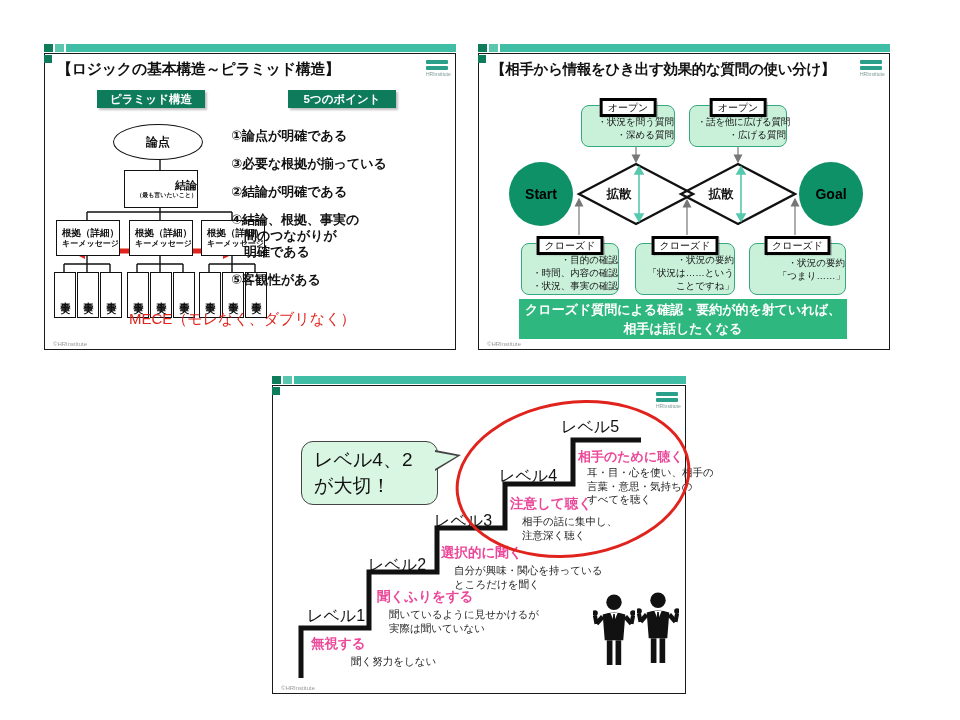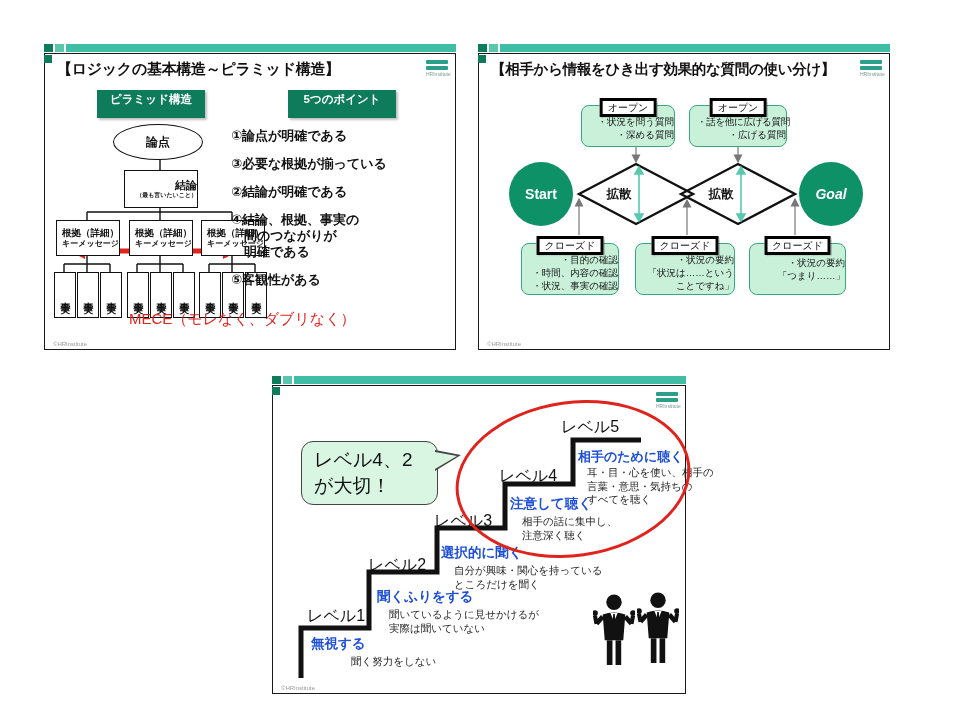--- a/index.html
+++ b/index.html
@@ -15,21 +15,21 @@
   .frame{position:relative;border:1.5px solid #1a1a1a;background:#fff;}
   .corner{position:absolute;left:-1px;top:1px;width:8px;height:8px;background:#0e7c5a;}
   .stitle{position:absolute;left:12px;top:6px;font-size:15px;font-weight:bold;white-space:nowrap;letter-spacing:-0.3px;}
   .logo{position:absolute;right:7px;top:6px;width:22px;text-align:left;}
   .logo .lb{height:4px;background:#2aa08b;border-radius:1px;margin-bottom:2px;}
   .logo .lt{font-size:5px;color:#7a9a94;white-space:nowrap;line-height:5px;}
   .copyright{position:absolute;left:8px;bottom:2px;font-size:6px;color:#999;}
   svg{position:absolute;left:0;top:0;pointer-events:none;}
 
   
-  .hdrbar{position:absolute;height:28px;width:108px;background:#0e7c5a;color:#fff;
+  .hdrbar{position:absolute;height:18px;width:108px;background:#0e7c5a;color:#fff;
     font-size:11.5px;font-weight:bold;text-align:center;line-height:18px;
     box-shadow:2px 2px 2px rgba(0,0,0,0.25);}
   .ellipse{position:absolute;left:68px;top:70px;width:88px;height:34px;border:1.6px solid #111;
     border-radius:50%;display:flex;align-items:center;justify-content:center;
     font-size:12px;font-weight:bold;background:#fff;}
   .pybox{position:absolute;border:1.6px solid #111;background:#fff;display:flex;
     flex-direction:column;align-items:flex-end;justify-content:center;text-align:center;}
   .pybox .t1{font-size:11px;font-weight:bold;line-height:12px;}
   .pybox .t2{font-size:6px;line-height:8px;font-weight:bold;}
   .evbox .t1{font-size:9.5px;}
@@ -46,29 +46,29 @@
 
   
   .gbox{position:absolute;background:#c9f1da;border:1.5px solid #35a87e;border-radius:8px;}
   .gbox .tag{position:absolute;top:-8px;left:50%;transform:translateX(-50%);background:#fff;
     border:3px solid #000000;font-size:10px;line-height:13px;padding:0 5px;white-space:nowrap;
     box-shadow:1px 1px 1px rgba(0,0,0,0.2);}
   .gbox .ln{font-size:9.5px;line-height:13px;padding-left:7px;white-space:nowrap;}
   .gbox .ln.ind{padding-left:13px;}
   .gbox .body{padding-top:9px;text-align:right;}
   .circle{position:absolute;width:64px;height:64px;border-radius:50%;background:#0f9168;
-    color:#ffffff;font-size:14px;font-weight:bold;display:flex;align-items:center;justify-content:center;}
+    color:#000000;font-size:14px;font-weight:bold;display:flex;align-items:center;justify-content:center;}
   .kaku{position:absolute;top:132px;width:40px;text-align:center;font-size:12.5px;font-weight:bold;}
   .banner{position:absolute;left:40px;top:245px;width:328px;height:40px;background:#2eb77e;
     color:#fff;font-size:13px;font-weight:bold;text-align:center;line-height:19px;
     display:flex;flex-direction:column;justify-content:center;}
 
   
   .lvlabel{position:absolute;font-size:16px;font-weight:normal;white-space:nowrap;}
-  .lvtitle{position:absolute;font-size:13.5px;font-weight:bold;color:#1d4ed8;white-space:nowrap;}
+  .lvtitle{position:absolute;font-size:13.5px;font-weight:bold;color:#ec4899;white-space:nowrap;}
   .lvdesc{position:absolute;font-size:10.5px;line-height:14px;color:#222;white-space:nowrap;}
   .bubble{position:absolute;left:28px;top:55px;width:137px;height:64px;background:#d9f6e3;
     border:1.5px solid #444;border-radius:12px;display:flex;flex-direction:column;
     justify-content:center;padding-left:12px;box-sizing:border-box;}
   .bubble .bl{font-size:19px;line-height:26px;color:#111;}
   .bubble:before{content:"";position:absolute;right:-24px;top:8px;width:0;height:0;
     border-top:5px solid transparent;border-bottom:16px solid transparent;border-left:26px solid #444;}
   .bubble:after{content:"";position:absolute;right:-20px;top:10px;width:0;height:0;
     border-top:4px solid transparent;border-bottom:13px solid transparent;border-left:22px solid #d9f6e3;}
   .redellipse{position:absolute;left:182px;top:15px;width:230px;height:150px;
@@ -204,21 +204,21 @@
     </div>
     <div class="gbox" style="left:210px;top:51px;width:96px;height:40px;">
       <div class="tag">オープン</div>
       <div class="body">
         <div class="ln" style="letter-spacing:-0.3px;">・話を他に広げる質問</div>
         <div class="ln">・広げる質問</div>
       </div>
     </div>
 
     <div class="circle" style="left:30px;top:108px;">Start</div>
-    <div class="circle" style="left:320px;top:108px;font-style:italic;">Goal</div>
+    <div class="circle" style="left:320px;top:108px;">Goal</div>
 
     <div class="kaku" style="left:120px;">拡散</div>
     <div class="kaku" style="left:222px;">拡散</div>
 
     <div class="gbox" style="left:42px;top:189px;width:96px;height:50px;">
       <div class="tag">クローズド</div>
       <div class="body">
         <div class="ln">・目的の確認</div>
         <div class="ln">・時間、内容の確認</div>
         <div class="ln">・状況、事実の確認</div>
@@ -233,20 +233,24 @@
       </div>
     </div>
     <div class="gbox" style="left:270px;top:189px;width:95px;height:50px;">
       <div class="tag">クローズド</div>
       <div class="body" style="padding-top:12px;">
         <div class="ln">・状況の要約</div>
         <div class="ln">「つまり……」</div>
       </div>
     </div>
 
+    <div class="banner">
+      <div>クローズド質問による確認・要約が的を射ていれば、</div>
+      <div>相手は話したくなる</div>
+    </div>
 
     <div class="copyright">©HRInstitute</div>
   </div>
 </div>
 
 <div class="slide" style="left:272px;top:376px;width:414px;">
   <div class="strip">
     <div class="sq1"></div>
     <div class="sq2"></div>
     <div class="bar"></div>

